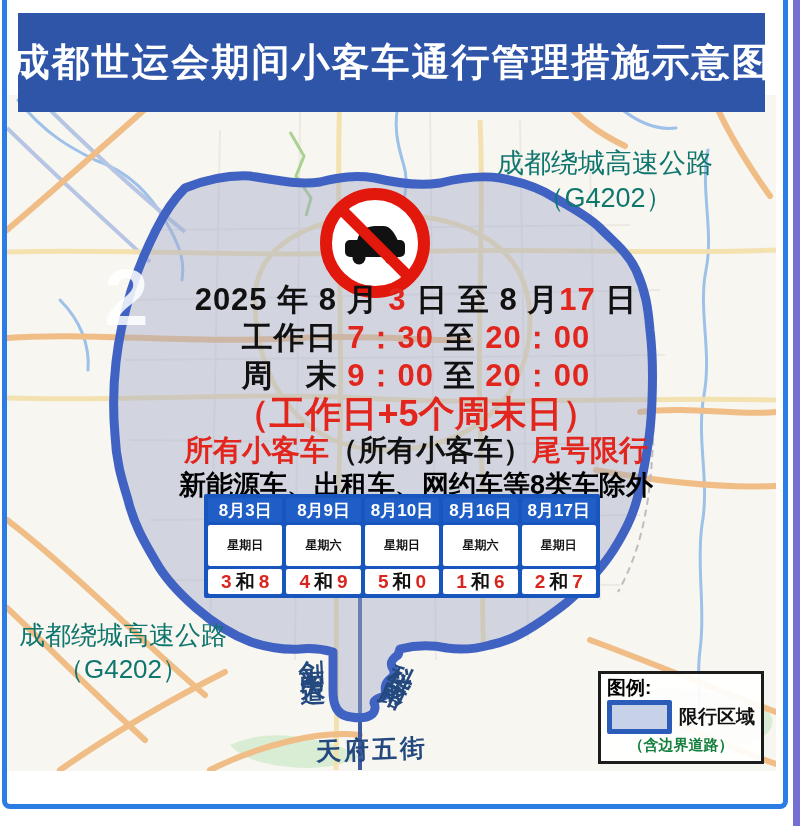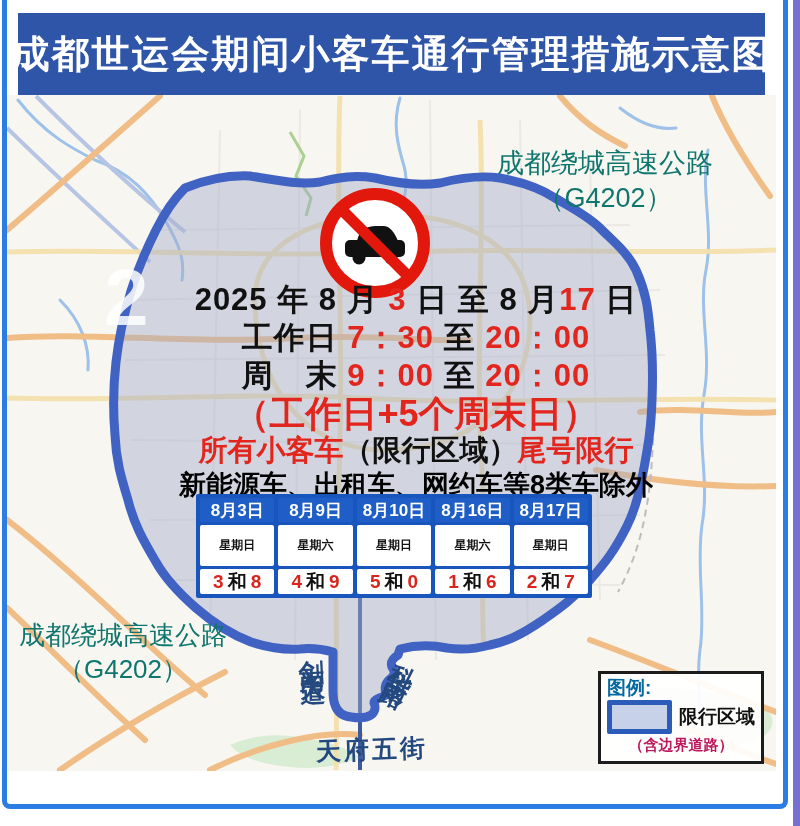--- a/index.html
+++ b/index.html
@@ -5,21 +5,21 @@
   html,body{margin:0;padding:0;background:#ffffff;}
   body{font-family:"Liberation Sans","DejaVu Sans",sans-serif;}
   .page{position:relative;width:800px;height:826px;overflow:hidden;background:#ffffff;}
 
   
   .card-frame{position:absolute;left:2px;top:-8px;width:776px;height:812px;
     border:5px solid #2b7de4;border-top:none;border-radius:0 0 8px 8px;pointer-events:none;z-index:40;}
   .right-accent{position:absolute;right:0;top:0;width:7px;height:826px;background:#7570d2;z-index:41;}
 
   
-  .banner{position:absolute;left:18px;top:13px;width:747px;height:82px;background:#2e55a8;
+  .banner{position:absolute;left:18px;top:13px;width:747px;height:99px;background:#2e55a8;
     display:flex;align-items:center;justify-content:center;z-index:10;font-family:Liberation Serif, serif;}
   .banner h1{margin:0;color:#ffffff;font-size:38px;font-weight:bold;letter-spacing:2px;white-space:nowrap;}
 
   
   .map{position:absolute;left:7px;top:95px;width:769px;height:676px;background:#f8f6f1;overflow:hidden;z-index:1;}
   .map svg{position:absolute;left:0;top:0;}
 
   .watermark{position:absolute;left:104px;top:258px;font-size:80px;font-weight:bold;
     color:rgba(255,255,255,0.85);z-index:3;line-height:1;}
 
@@ -42,39 +42,39 @@
   .notice .ln{white-space:nowrap;font-weight:bold;}
   .ln1{font-size:31px;line-height:38px;letter-spacing:1px;color:#111111;}
   .ln2,.ln3{font-size:31px;line-height:38px;letter-spacing:1px;color:#111111;}
   .ln4{font-size:36px;line-height:37px;color:#e3261d;}
   .ln5{font-size:29px;line-height:36px;color:#111111;}
   .ln6{font-size:27px;line-height:35px;color:#000000;}
   .red{color:#e3261d;}
   .blk{color:#111111;}
 
   
-  .schedule{position:absolute;left:196px;top:494px;width:396px;box-sizing:border-box;
+  .schedule{position:absolute;left:204px;top:494px;width:396px;box-sizing:border-box;
     background:#1856be;padding:4px;display:grid;grid-template-columns:repeat(5,1fr);gap:4px;
     z-index:7;border-radius:2px;}
   .col{display:flex;flex-direction:column;gap:3px;}
   .cell{display:flex;align-items:center;justify-content:center;font-weight:bold;white-space:nowrap;}
   .cell.hdr{height:24px;background:#1f5ec6;color:#ffffff;font-size:17px;border-radius:2px;}
   .cell.day{height:41px;background:#ffffff;color:#111111;font-size:12px;border-radius:2px;}
   .cell.plate{height:25px;background:#ffffff;font-size:19px;border-radius:2px;}
   .plate .digit{color:#d9251d;}
   .plate .sep{color:#111111;margin:0 4px;}
 
   
   .legend{position:absolute;left:598px;top:671px;width:166px;height:93px;box-sizing:border-box;
     background:rgba(255,255,255,0.93);border:3px solid #1c1c1c;z-index:8;padding:3px 6px;}
-  .legend-title{font-size:19px;font-weight:bold;color:#0369a1;line-height:22px;}
+  .legend-title{font-size:19px;font-weight:bold;color:#000000;line-height:22px;}
   .legend-row{display:flex;align-items:center;margin-top:1px;}
   .legend-swatch{width:64px;height:24px;background:#c7d1e8;border:5px solid #2c5cba;border-radius:2px;}
   .legend-item{font-size:19px;font-weight:bold;color:#111111;margin-left:7px;white-space:nowrap;}
-  .legend-note{font-size:15px;font-weight:bold;color:#be185d;text-align:center;margin-top:2px;white-space:nowrap;}
+  .legend-note{font-size:15px;font-weight:bold;color:#15803d;text-align:center;margin-top:2px;white-space:nowrap;}
 </style>
 </head>
 <body>
 
 <div class="page">
 
   <div class="map">
     <svg width="769" height="676" viewBox="7 95 769 676">
 
       <g fill="#d9ecd4" stroke="none">
@@ -184,21 +184,21 @@
       </g>
       <line x1="23" y1="23" x2="91" y2="91" stroke="#e2180d" stroke-width="11"></line>
     </svg>
   </div>
 
   <div class="notice">
     <div class="ln ln1"><span class="blk">2025 年 8 月 </span><span class="red">3</span><span class="blk"> 日 至 8 月</span><span class="red">17</span><span class="blk"> 日</span></div>
     <div class="ln ln2"><span class="blk">工作日 </span><span class="red">7：30</span><span class="blk"> 至 </span><span class="red">20：00</span></div>
     <div class="ln ln3"><span class="blk">周　末 </span><span class="red">9：00</span><span class="blk"> 至 </span><span class="red">20：00</span></div>
     <div class="ln ln4">（工作日+5个周末日）</div>
-    <div class="ln ln5"><span class="red">所有小客车</span><span class="blk">（限行区域）</span><span class="red">尾号限行</span></div>
+    <div class="ln ln5"><span class="red">所有小客车</span><span class="blk">（所有小客车）</span><span class="red">尾号限行</span></div>
     <div class="ln ln6">新能源车、出租车、网约车等8类车除外</div>
   </div>
 
   <div class="schedule">
     <div class="col">
       <div class="cell hdr">8月3日</div>
       <div class="cell day">星期日</div>
       <div class="cell plate">
           <span class="digit">3</span>
           <span class="sep">和</span>

